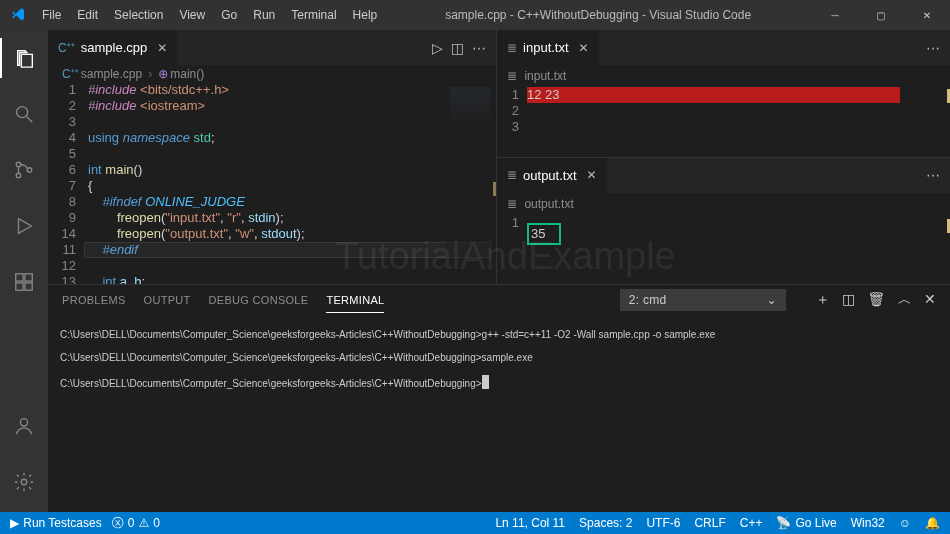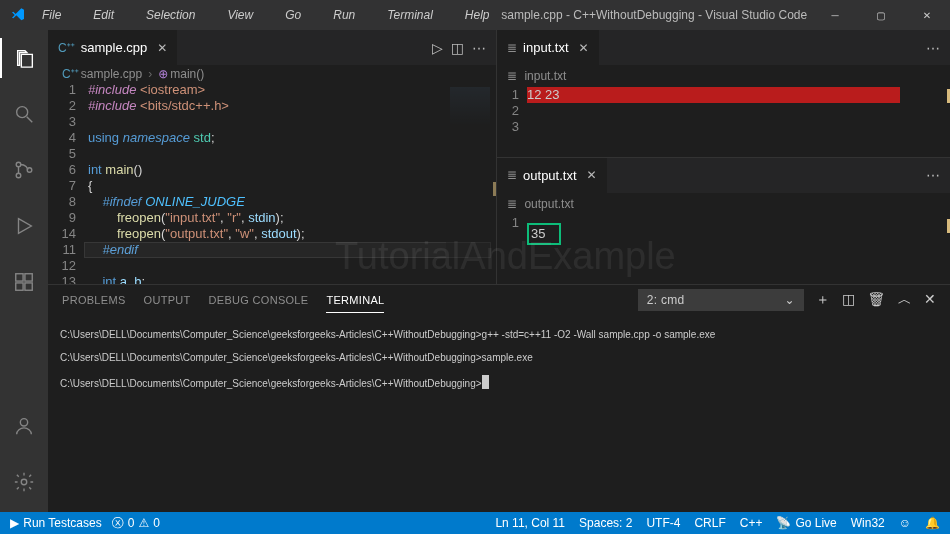--- a/index.html
+++ b/index.html
@@ -1,20 +1,20 @@
 <!DOCTYPE html>
 <html><head>
 <meta charset="utf-8">
 <style>
 * { margin:0; padding:0; box-sizing:border-box; font-family: "Segoe UI", sans-serif; }
 body { width:950px; height:534px; background:#1e1e1e; color:#ccc; overflow:hidden; position:relative; }
 .titlebar { height:30px; background:#323233; display:flex; align-items:center; font-size:12px; color:#ccc; }
 .titlebar .logo { width:35px; display:flex; align-items:center; justify-content:center; }
 .titlebar .logo svg { width:16px; height:16px; }
-.titlebar .menu { display:flex; gap:18px;font-style:italic; }
+.titlebar .menu { display:flex; gap:2px; }
 .titlebar .menu span { padding:4px 7px; cursor:pointer; }
 .titlebar .title { flex:1; text-align:center; color:#bbb; }
 .titlebar .win-controls { display:flex; }
 .titlebar .win-controls span { width:46px; height:30px; display:flex; align-items:center; justify-content:center; cursor:pointer; font-size:10px; }
 
 .activity-bar { position:absolute; top:30px; left:0; width:48px; bottom:22px; background:#333333; display:flex; flex-direction:column; align-items:center; padding-top:8px; gap:16px; }
 .activity-bar .ab-icon { width:48px; height:40px; display:flex; align-items:center; justify-content:center; color:#858585; cursor:pointer; }
 .activity-bar .ab-icon.active { color:#fff; border-left:2px solid #fff; }
 .activity-bar .bottom { margin-top:auto; margin-bottom:10px; display:flex; flex-direction:column; gap:16px; }
 
@@ -57,21 +57,21 @@
 .right-pane { flex:1; display:flex; flex-direction:column; border-left:1px solid #333; }
 .sub-editor { display:flex; flex-direction:column; }
 .sub-editor .breadcrumb { padding-left:10px; }
 .sub-editor .code-body { height:auto; }
 .sub-editor .gutter { width:30px; padding-right:8px; }
 .out-highlight { border:2px solid #0dbc79; display:inline-block; padding:1px 14px 1px 2px; margin-top:8px; }
 
 .yellow-marker { position:absolute; right:0; width:3px; height:14px; background:#d7ba7d; }
 
 .panel { position:absolute; left:48px; right:0; top:284px; height:228px; background:#1e1e1e; border-top:1px solid #333; display:flex; flex-direction:column; }
-.panel-tabs { height:30px; display:flex; align-items:center; padding:0 14px; font-size:11px; color:#8e8e8e; gap:0; letter-spacing:0.3px; }
+.panel-tabs { height:30px; display:flex; align-items:center; padding:0 14px; font-size:11px; color:#8e8e8e; gap:18px; letter-spacing:0.3px; }
 .panel-tabs .pt { cursor:pointer; padding-bottom:6px; }
 .panel-tabs .pt.active { color:#fff; border-bottom:1px solid #fff; }
 .panel-tabs .spacer { flex:1; }
 .panel-tabs .dropdown { width:166px; height:22px; background:#3c3c3c; border:1px solid #3c3c3c; display:flex; align-items:center; padding:0 8px; font-size:12px; color:#ccc; justify-content:space-between;text-align:right; }
 .panel-tabs .panel-actions { display:flex; gap:12px; margin-left:12px; color:#ccc; font-size:14px; }
 .panel-tabs .panel-actions span { cursor:pointer; }
 .terminal-body { flex:1; padding:14px 12px; font-family:"Consolas",monospace; font-size:10px; color:#ccc; }
 .terminal-body .tln { margin-bottom:12px; white-space:pre; }
 .terminal-body .cursor { display:inline-block; width:7px; height:14px; background:#ccc; vertical-align:text-bottom; }
 
@@ -190,22 +190,22 @@
           <div>6</div>
           <div>7</div>
           <div>8</div>
           <div>9</div>
           <div>14</div>
           <div>11</div>
           <div>12</div>
           <div>13</div>
         </div>
       <div class="code-lines" id="code-left">
+          <div class="line"><span class="kw-purple">#include</span> <span class="str">&lt;bits/stdc++.h&gt;</span></div>
           <div class="line"><span class="kw-purple">#include</span> <span class="str">&lt;iostream&gt;</span></div>
-          <div class="line"><span class="kw-purple">#include</span> <span class="str">&lt;bits/stdc++.h&gt;</span></div>
           <div class="line"></div>
           <div class="line"><span class="kw-blue">using</span> <span class="kw-blue" style="font-style:italic">namespace</span> <span class="type">std</span><span class="punc">;</span></div>
           <div class="line"></div>
           <div class="line"><span class="kw-blue">int</span> <span class="func">main</span><span class="punc">()</span></div>
           <div class="line"><span class="punc">{</span></div>
           <div class="line">    <span class="macro">#ifndef</span> <span class="macro-id">ONLINE_JUDGE</span></div>
           <div class="line">        <span class="func">freopen</span><span class="punc">(</span><span class="str">"input.txt"</span><span class="punc">, </span><span class="str">"r"</span><span class="punc">, </span><span class="var">stdin</span><span class="punc">);</span></div>
           <div class="line">        <span class="func">freopen</span><span class="punc">(</span><span class="str">"output.txt"</span><span class="punc">, </span><span class="str">"w"</span><span class="punc">, </span><span class="var">stdout</span><span class="punc">);</span></div>
           <div class="line">    <span class="macro">#endif</span></div>
           <div class="line"></div>
@@ -294,21 +294,21 @@
       <div class="tln">C:\Users\DELL\Documents\Computer_Science\geeksforgeeks-Articles\C++WithoutDebugging&gt;<span class="cursor"></span></div>
     </div>
 </div>
 
 <div class="statusbar">
   <span>▶ <span>Run Testcases</span></span>
   <span>ⓧ <span>0</span> ⚠ <span>0</span></span>
   <div class="right">
     <span>Ln 11, Col 11</span>
     <span>Spaces: 2</span>
-    <span>UTF-4</span>
+    <span>UTF-6</span>
     <span>CRLF</span>
     <span>C++</span>
     <span>📡 <span>Go Live</span></span>
     <span>Win32</span>
     <span>☺</span>
     <span>🔔</span>
   </div>
 </div>
 
 <div class="watermark">TutorialAndExample</div>

